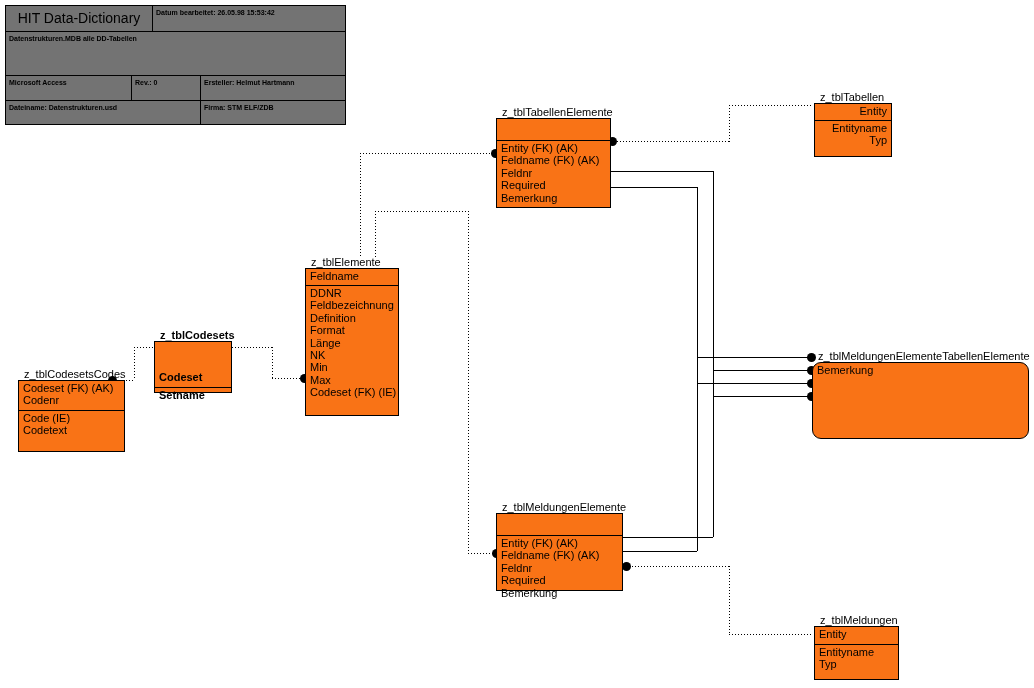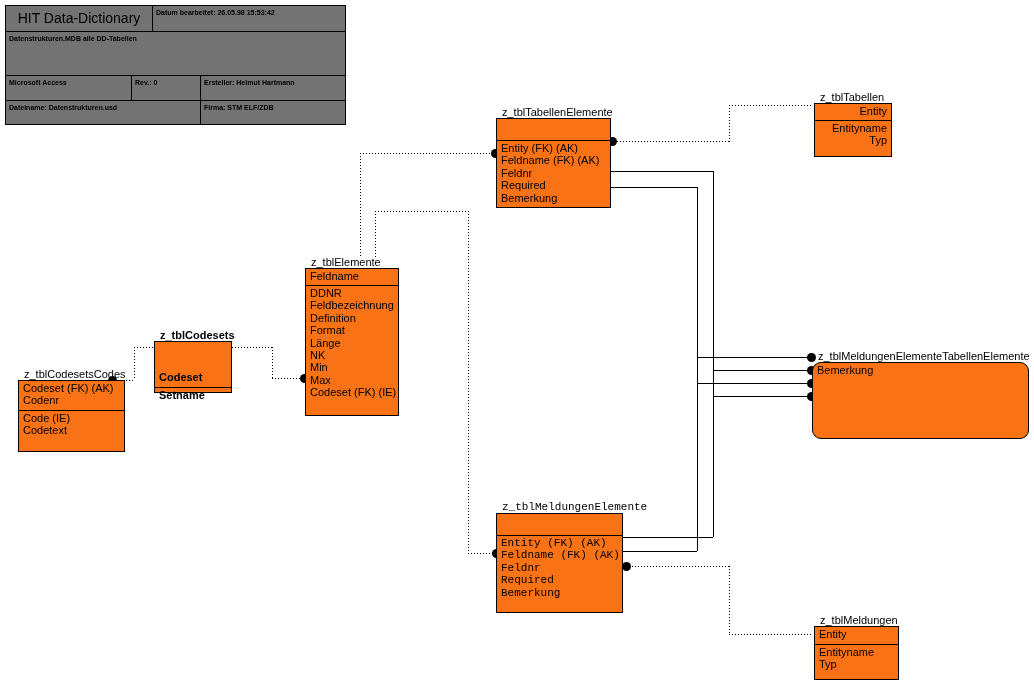--- a/index.html
+++ b/index.html
@@ -286,21 +286,21 @@
 
   <div class="entity dependent" style="left:812px; top:362px; width:217px; height:77px;">
     <div class="entity-name">z_tblMeldungenElementeTabellenElemente</div>
     <div class="entity-body">
       <div class="attr-area">
         <div class="attr">Bemerkung</div>
       </div>
     </div>
   </div>
 
-  <div class="entity" style="left:496px; top:513px; width:127px; height:100px;font-family:Liberation Mono, monospace;">
+  <div class="entity" style="left:496px; top:513px; width:127px; height:78px;">
     <div class="entity-name">z_tblMeldungenElemente</div>
     <div class="entity-body">
       <div class="key-area" style="height:22px;"></div>
       <div class="attr-area">
         <div class="attr">Entity (FK) (AK)</div>
         <div class="attr">Feldname (FK) (AK)</div>
         <div class="attr">Feldnr</div>
         <div class="attr">Required</div>
         <div class="attr">Bemerkung</div>
       </div>

